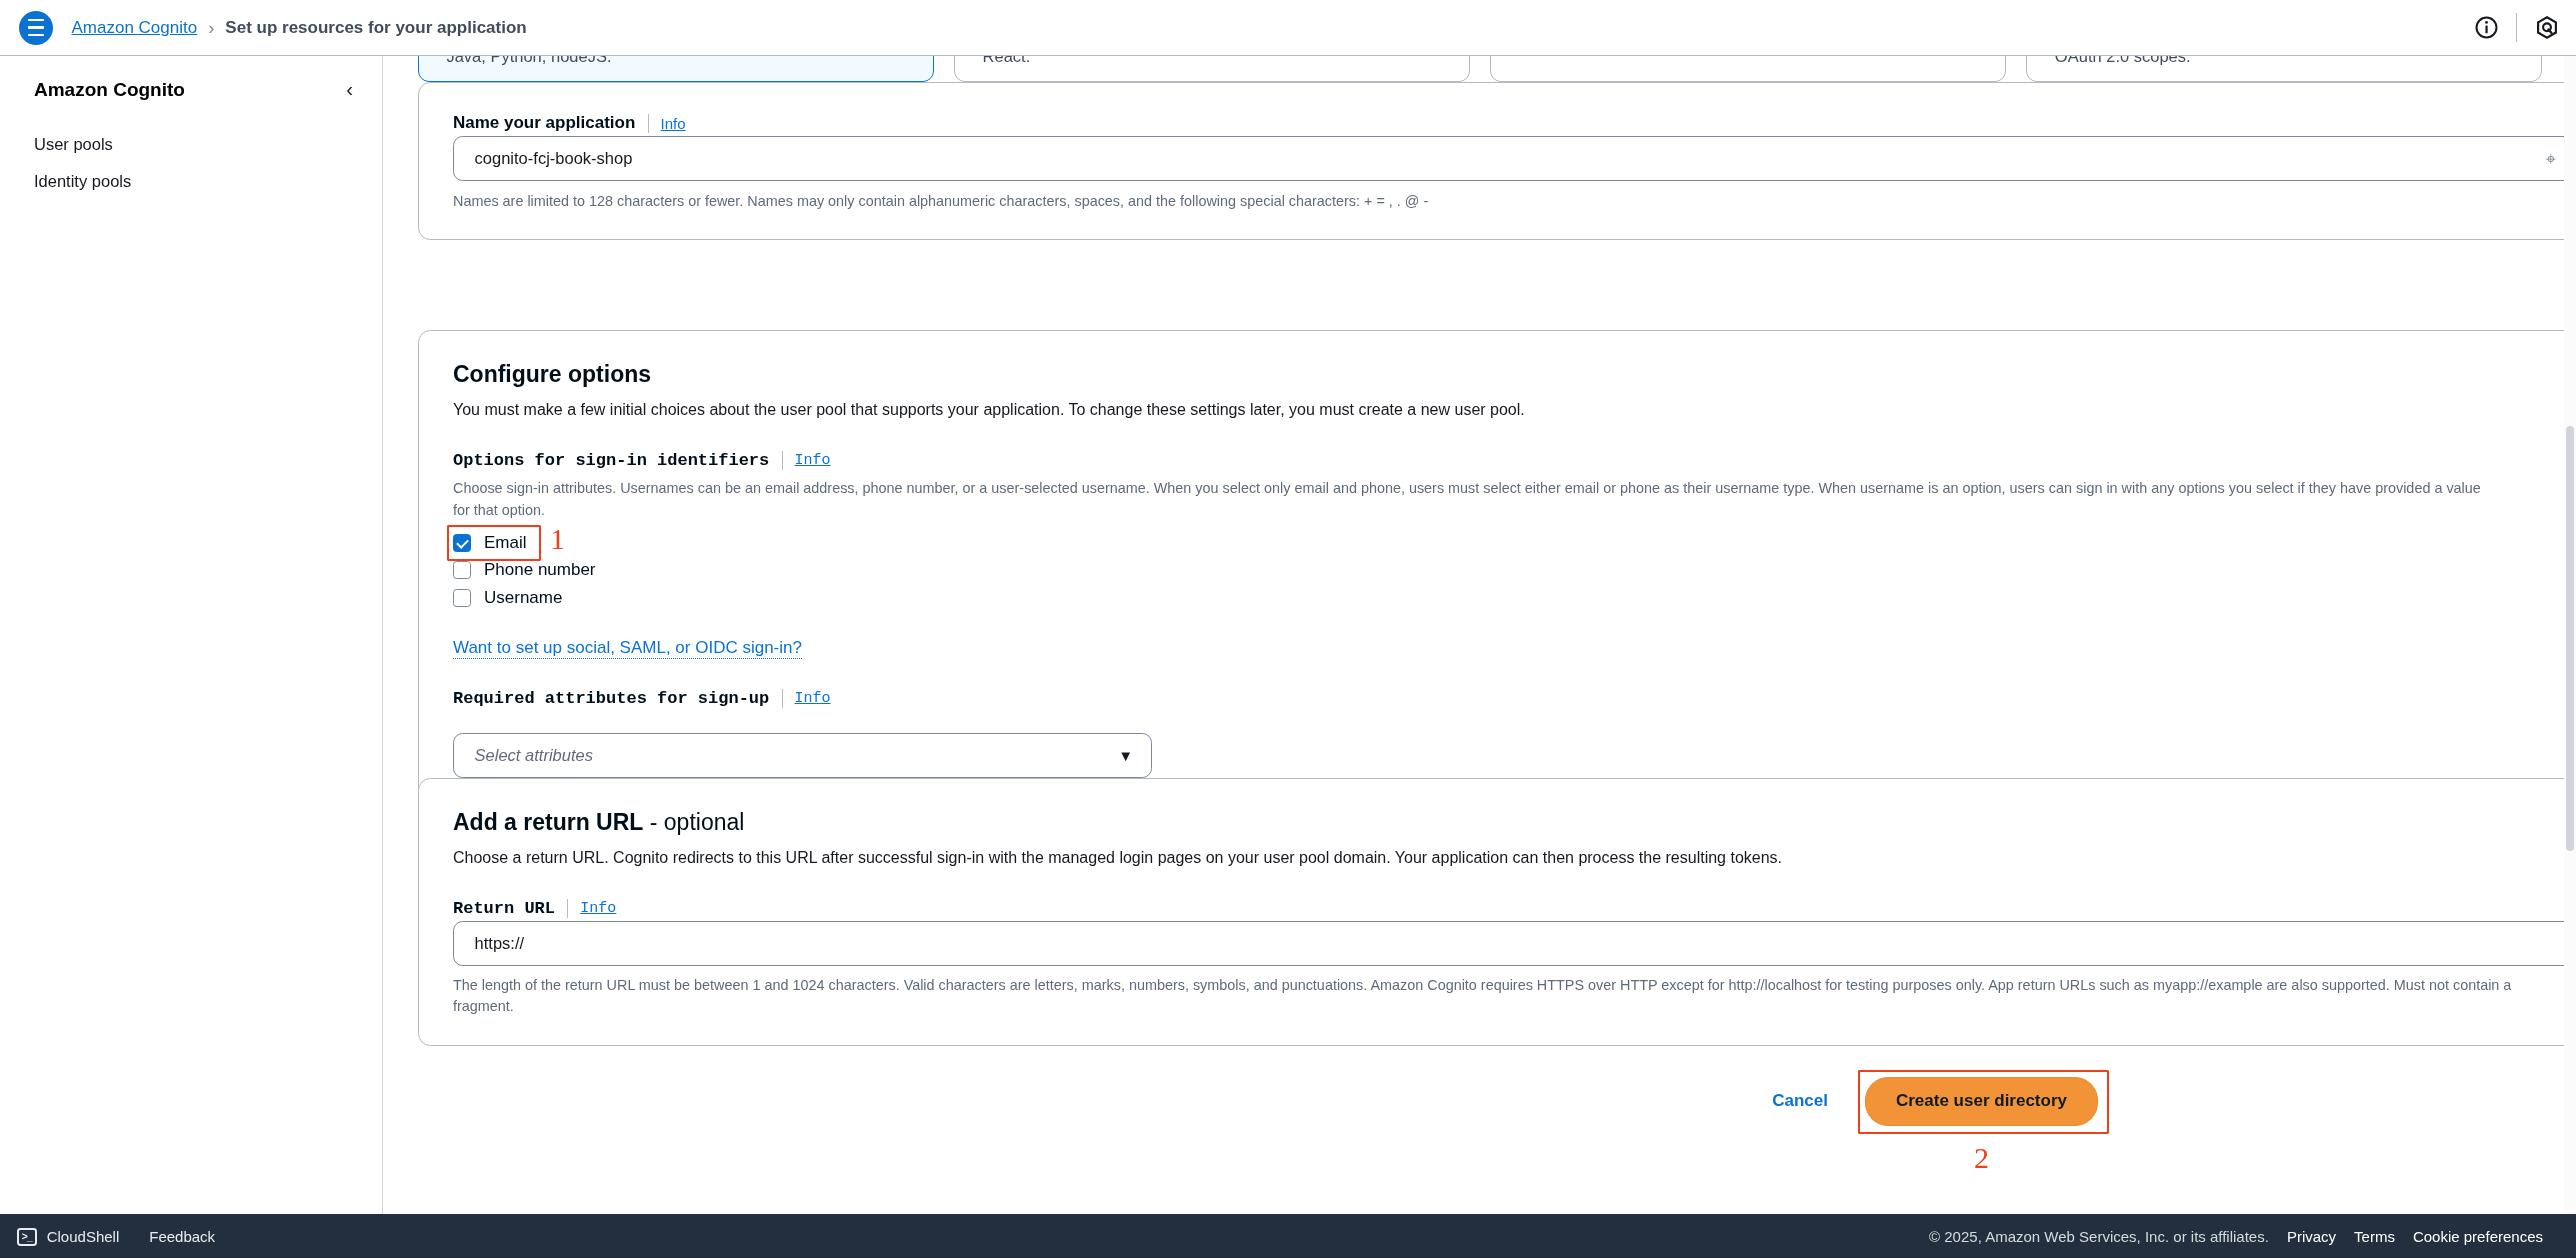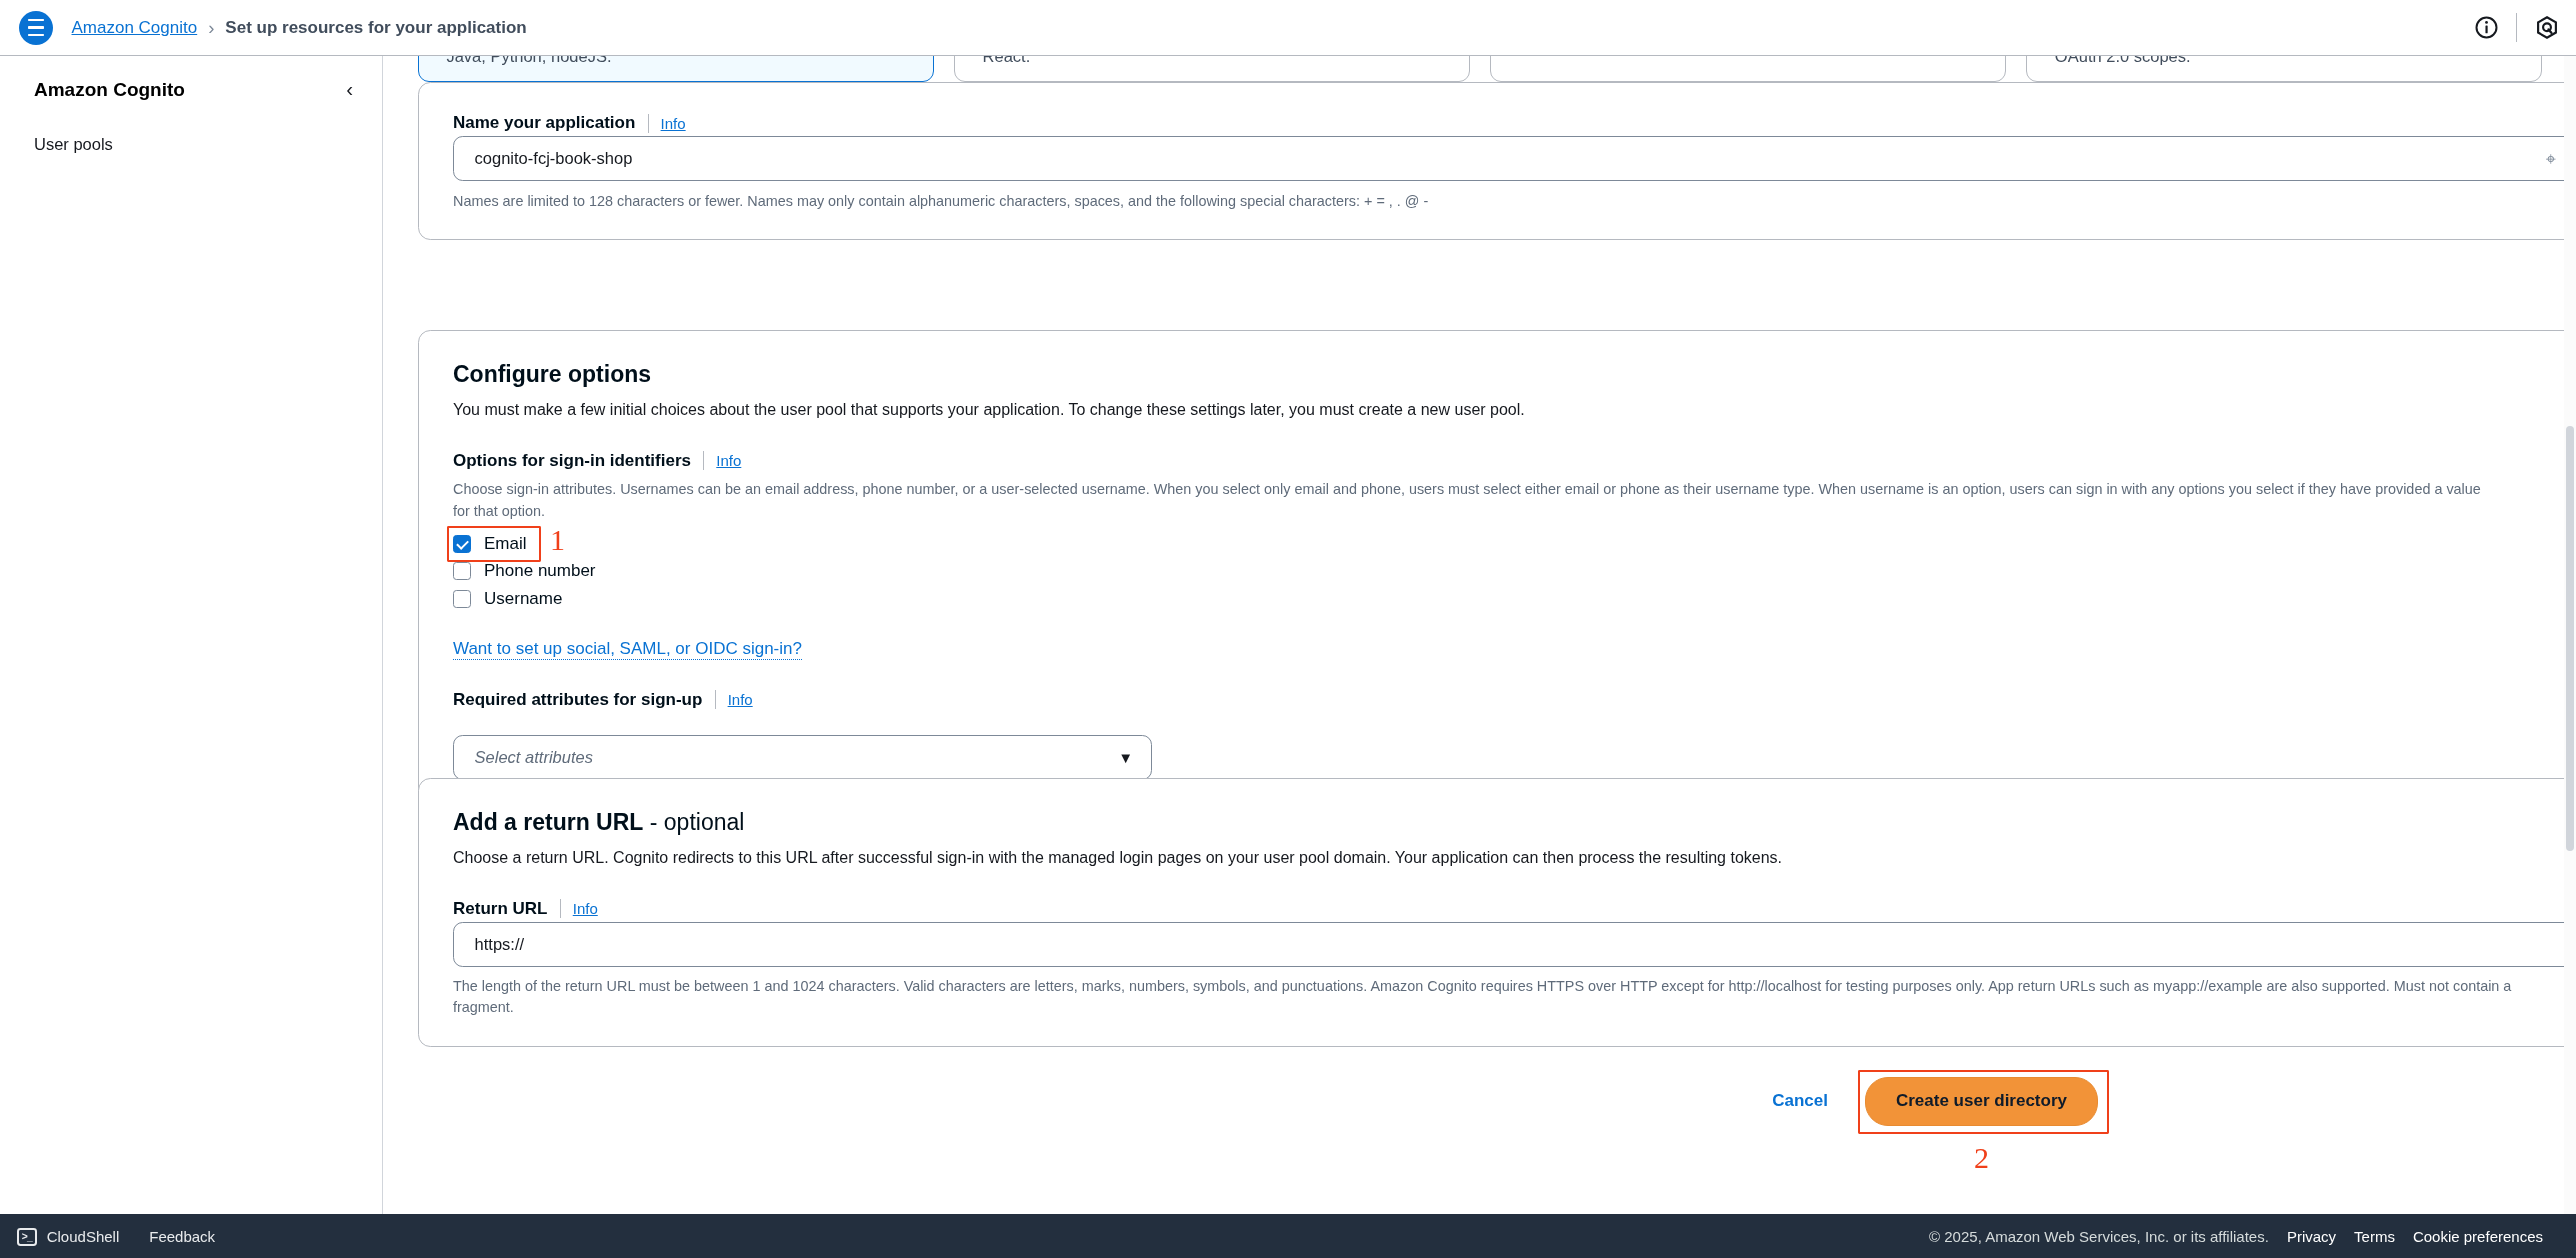--- a/index.html
+++ b/index.html
@@ -93,21 +93,21 @@
   .text-input .ibeam{
     position:absolute;right:18px;top:50%;transform:translateY(-50%);
     color:#7d8998;font-size:18px;
   }
   .help-text{margin-top:9.6px;font-size:14.4px;color:#5f6b7a;line-height:1.45;}
 
   
   .cfg-panel{position:absolute;left:0;top:274px;width:2192px;}
   .sec-title{font-size:23px;font-weight:bold;color:#000f1a;}
   .sec-desc{margin-top:9.6px;font-size:16px;color:#16191f;line-height:1.45;}
-  .sub-label{margin-top:30px;}
+  .sub-label{margin-top:30px;font-family:Liberation Mono, monospace;}
   .sub-desc{margin-top:8.2px;font-size:14.4px;color:#5f6b7a;line-height:1.5;max-width:2029px;}
 
   .checks{margin-top:8.2px;}
   .check-row{display:flex;align-items:center;height:27.4px;cursor:pointer;position:relative;}
   .cbox{
     width:18px;height:18px;border:1.4px solid #7d8998;border-radius:3.4px;
     background:#fff;box-sizing:border-box;flex:0 0 auto;
     display:flex;align-items:center;justify-content:center;
   }
   .cbox.checked{background:#0972d3;border-color:#0972d3;}
@@ -226,20 +226,21 @@
     </div>
   </div>
 
   <div class="sidebar">
     <div class="sb-head">
       <div class="sb-title">Amazon Cognito</div>
       <div class="sb-collapse">‹</div>
     </div>
     <div class="sb-items">
       <div class="sb-item">User pools</div>
+      <div class="sb-item">Identity pools</div>
     </div>
   </div>
 
   <div class="content">
     <div class="inner">
 
       <div class="cards-panel">
         <div class="cards-row">
           <div class="card selected">
             <span class="card-txt">Java, Python, nodeJS.</span>

